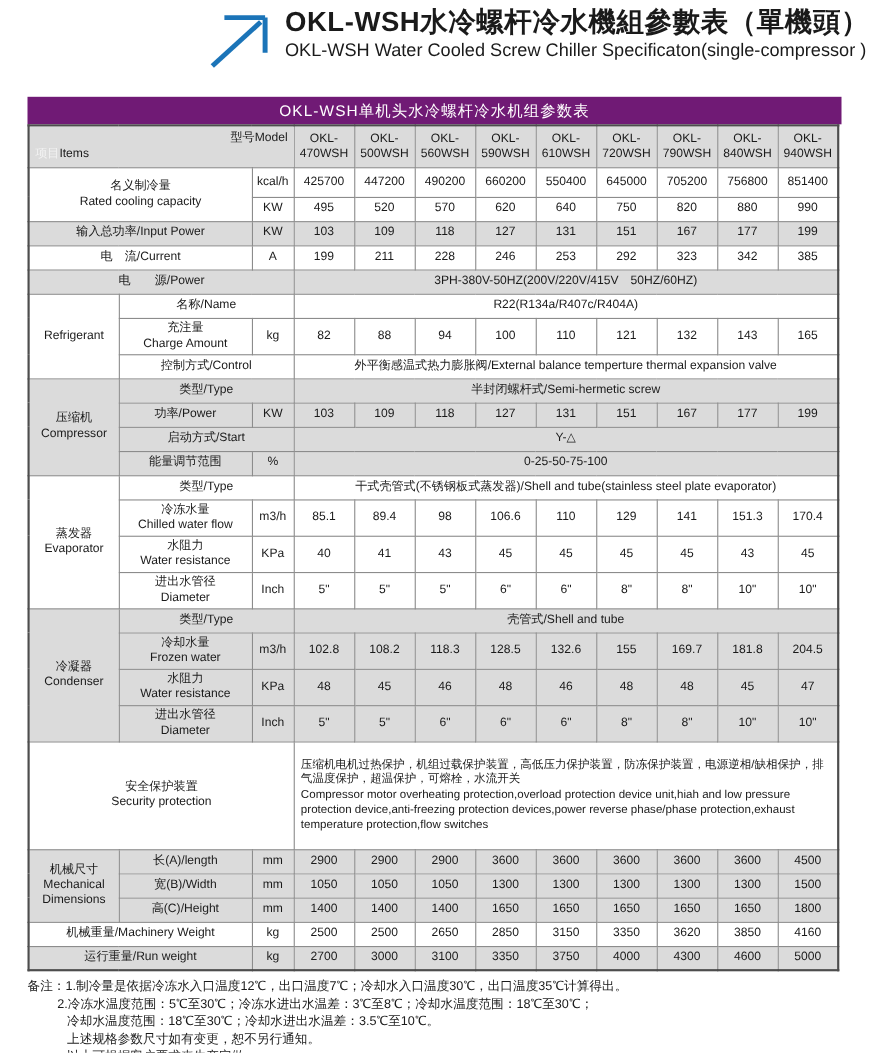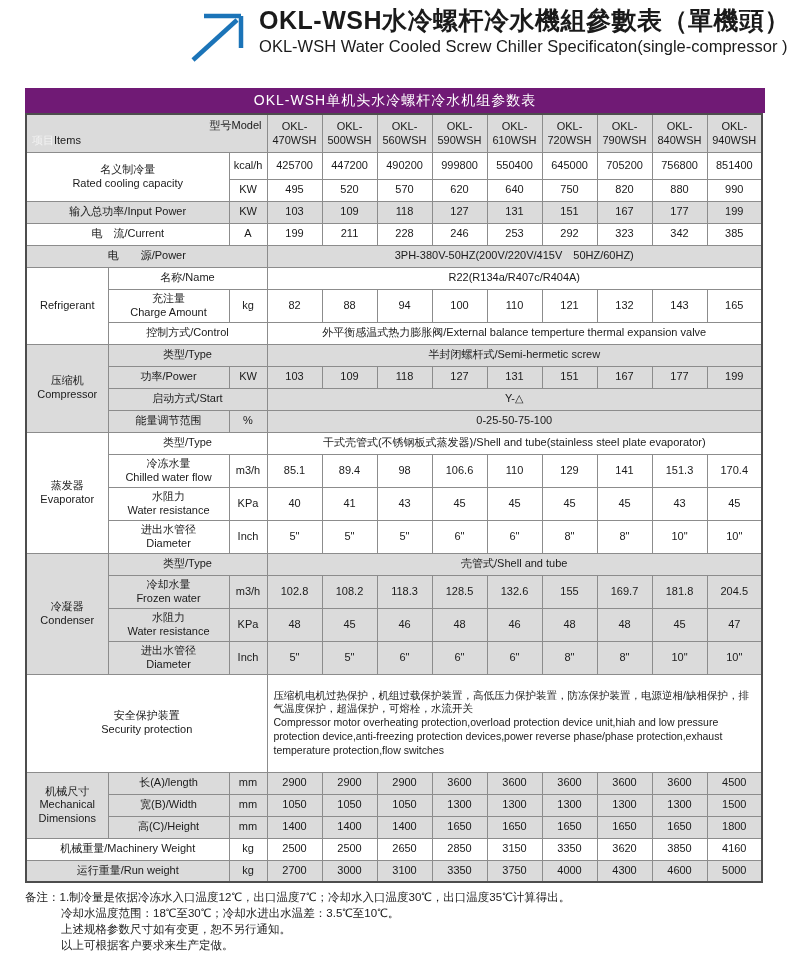--- a/index.html
+++ b/index.html
@@ -102,21 +102,21 @@
 
     <tr class="w r27">
       <td colspan="2" rowspan="2" class="lbl2">
             <span>名义制冷量</span>
             <span>Rated cooling capacity</span>
           </td>
       <td>kcal/h</td>
       <td>425700</td>
       <td>447200</td>
       <td>490200</td>
-      <td>999800</td>
+      <td>660200</td>
       <td>550400</td>
       <td>645000</td>
       <td>705200</td>
       <td>756800</td>
       <td>851400</td>
     </tr>
     <tr class="w r22">
       <td>KW</td>
       <td>495</td>
       <td>520</td>
@@ -414,20 +414,21 @@
       <td>4000</td>
       <td>4300</td>
       <td>4600</td>
       <td>5000</td>
     </tr>
   </tbody>
     </table>
 
   <div class="notes">
     <div>备注：1.制冷量是依据冷冻水入口温度12℃，出口温度7℃；冷却水入口温度30℃，出口温度35℃计算得出。</div>
+    <div class="ind1">2.冷冻水温度范围：5℃至30℃；冷冻水进出水温差：3℃至8℃；冷却水温度范围：18℃至30℃；</div>
     <div class="ind2">冷却水温度范围：18℃至30℃；冷却水进出水温差：3.5℃至10℃。</div>
     <div class="ind2">上述规格参数尺寸如有变更，恕不另行通知。</div>
     <div class="ind2">以上可根据客户要求来生产定做。</div>
     <div>Notes:</div>
 
   </div>
 
 </div>
 
 </body></html>

